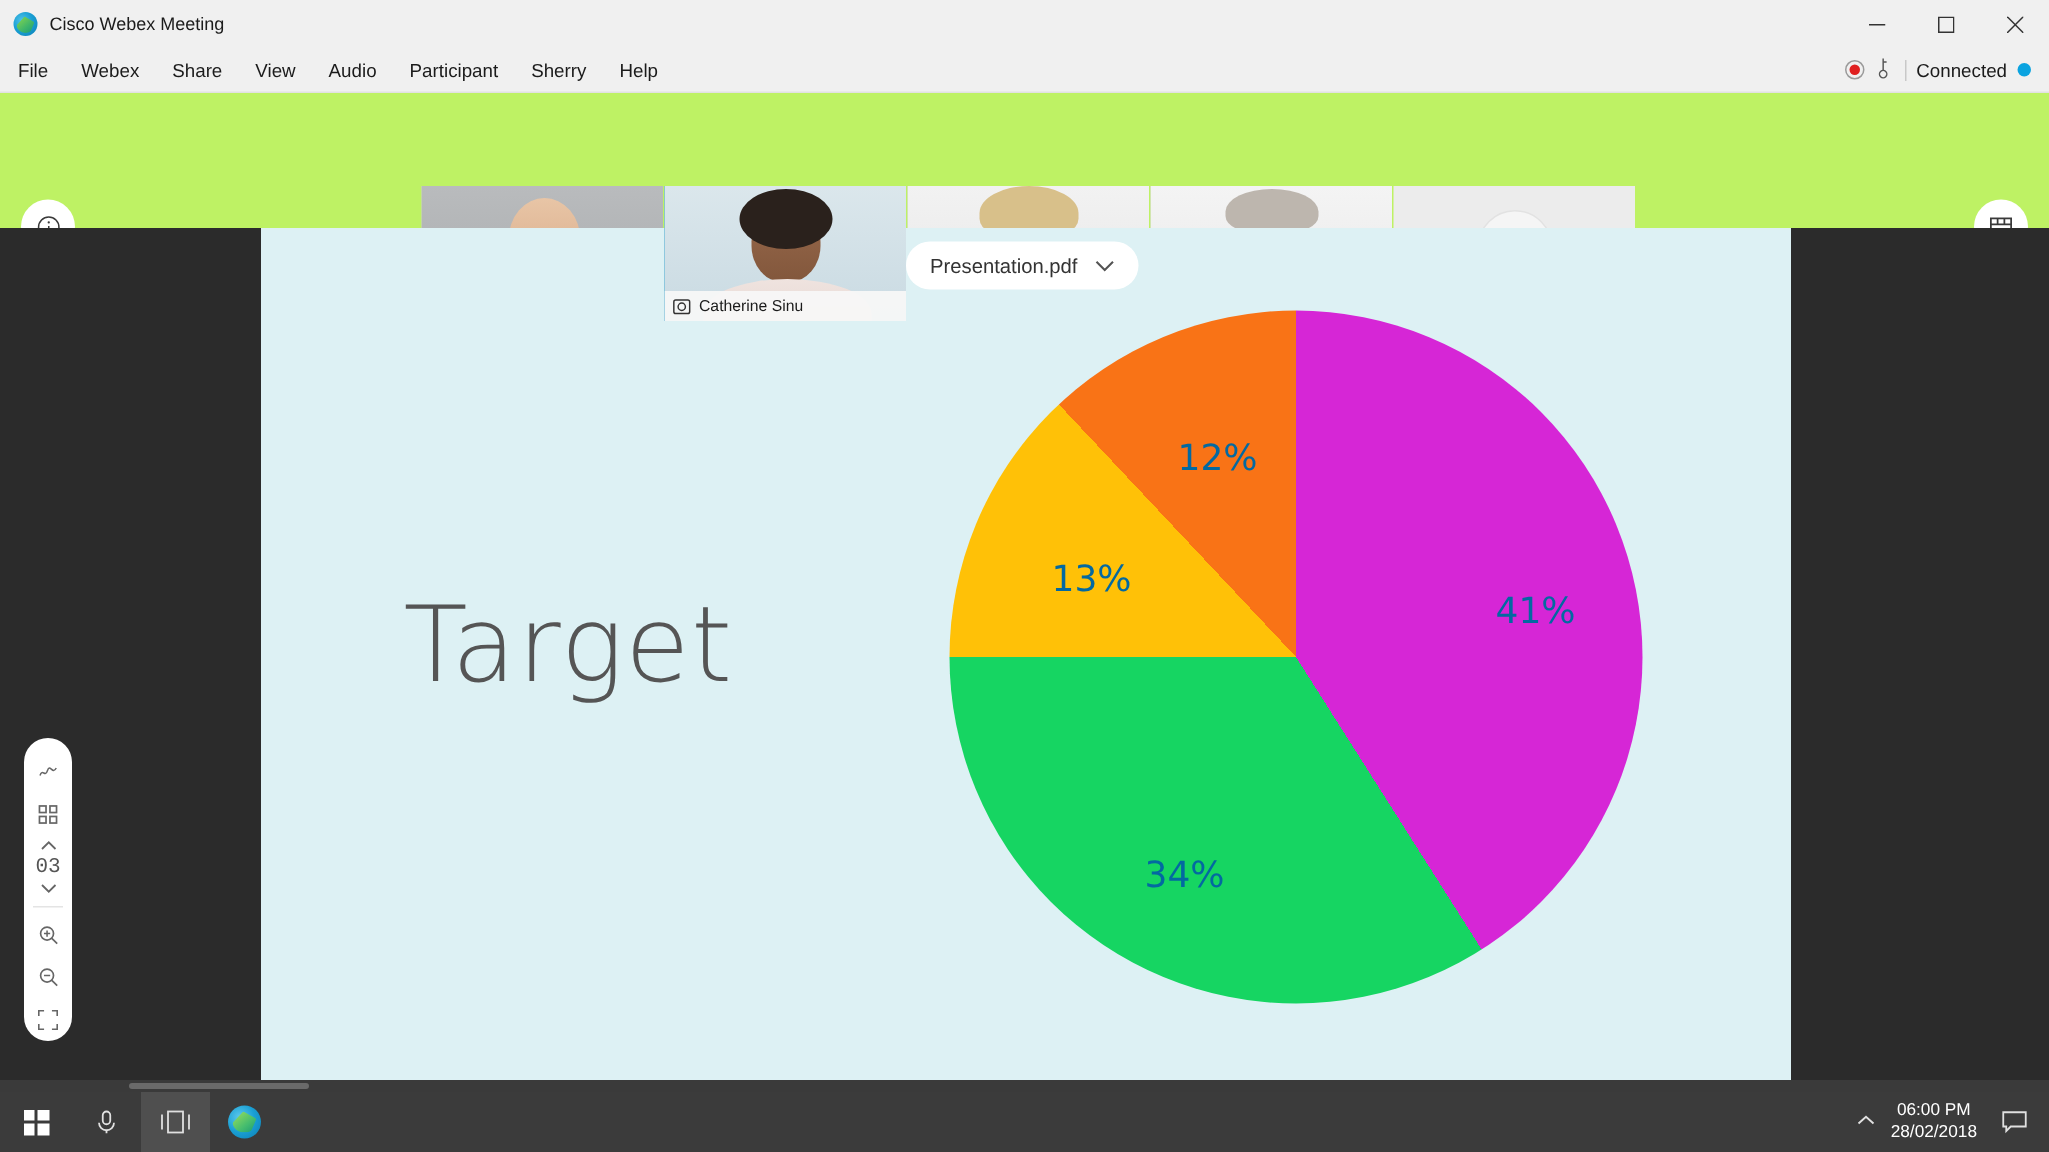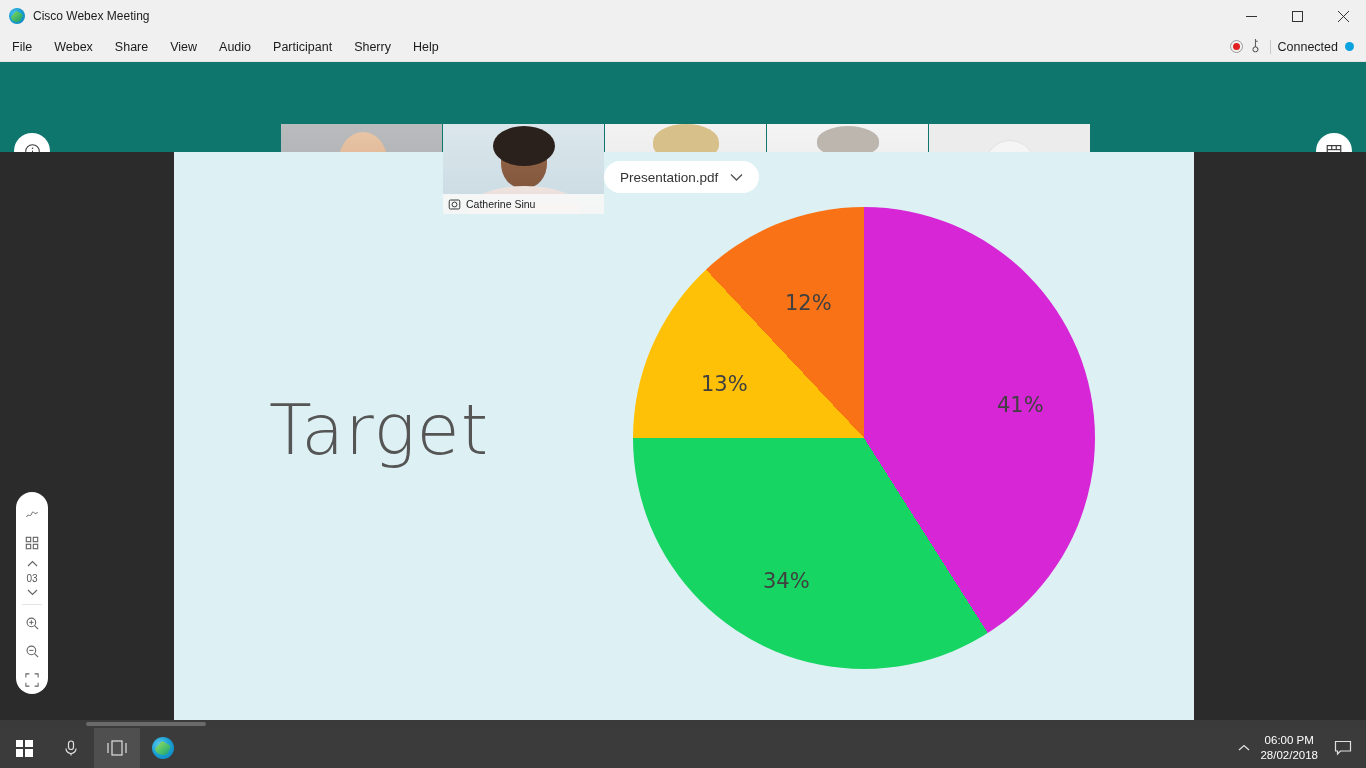--- a/index.html
+++ b/index.html
@@ -48,21 +48,21 @@
   }
   .rec-dot i { width: 7px; height: 7px; border-radius: 50%; background: #e02020; display:block; }
   .key-ico { color: #555; font-size: 12px; transform: rotate(-45deg); }
   .sep-v { width: 1px; height: 14px; background: #c8c8c8; }
   .conn-text { font-size: 12.5px; color: #1b1b1b; }
   .conn-ball { width: 9px; height: 9px; border-radius: 50%; background: #0aa3e0; }
 
   
   .filmstrip {
     position: absolute; top: 62px; left: 0; width: 1366px; height: 90px;
-    background: #0f766e;
+    background: #bef264;
   }
   .info-btn {
     position: absolute; left: 14px; top: 71px; width: 36px; height: 36px; border-radius: 50%;
     background: #fff; display: flex; align-items: center; justify-content: center;
     font-size: 15px; color: #3a3a3a;
   }
   .layout-btn {
     position: absolute; right: 14px; top: 71px; width: 36px; height: 36px; border-radius: 50%;
     background: #fff; display: flex; align-items: center; justify-content: center;
     color: #3a3a3a;
@@ -112,36 +112,36 @@
   }
   .file-pill span { font-size: 13.5px; color: #333; }
   .slide-title {
     position: absolute; left: 95px; top: 237px;
     font-size: 70px; color: #555; font-weight: 300; letter-spacing: 1px;
     font-family: "DejaVu Sans", sans-serif;
   }
   .pie-wrap { position: absolute; left: 459px; top: 55px; width: 462px; height: 462px; }
   .pie { width: 462px; height: 462px; border-radius: 50%; }
   .slice-label {
-    position: absolute; color: #404040; font-size: 21px; font-family: "DejaVu Sans", sans-serif; text-align: center;
+    position: absolute; color: #0369a1; font-size: 24px; font-family: "DejaVu Sans", sans-serif; text-align: center;
   }
   .lbl-41 { left: 364px; top: 186px; }
   .lbl-34 { left: 130px; top: 362px; }
   .lbl-13 { left: 68px; top: 165px; }
   .lbl-12 { left: 152px; top: 84px; }
 
   
   .lefttool {
     position: absolute; left: 16px; top: 340px; width: 32px; height: 202px;
     background: #fff; border-radius: 16px;
     display: flex; flex-direction: column; align-items: center; padding-top: 8px;
     color: #666;
   }
   .lefttool .ti { width: 32px; height: 30px; display: flex; align-items: center; justify-content: center; }
-  .lefttool .pagenum { font-size: 10px; color: #555; line-height: 13px; }
+  .lefttool .pagenum { font-size: 14px; color: #555; line-height: 13px; font-family: Liberation Mono, monospace; }
   .lefttool .hr { width: 20px; height: 1px; background: #e4e4e4; margin: 4px 0; }
 
   
   .hscroll {
     position: absolute; left: 0; top: 720px; width: 1366px; height: 8px; background: #3a3a3a;
   }
   .hscroll .thumb { position: absolute; left: 86px; top: 2px; width: 120px; height: 4px; background: #6a6a6a; border-radius: 2px; }
 
   
   .taskbar {

